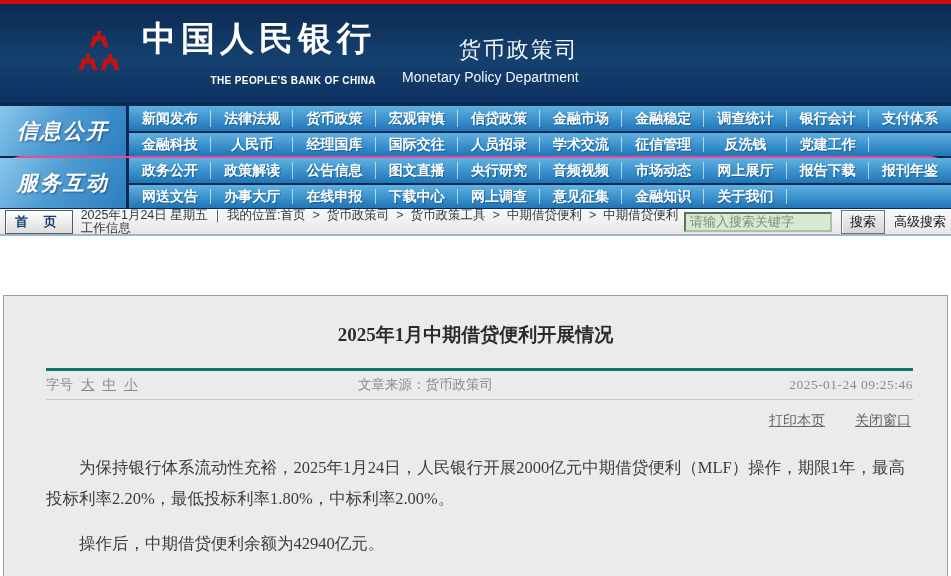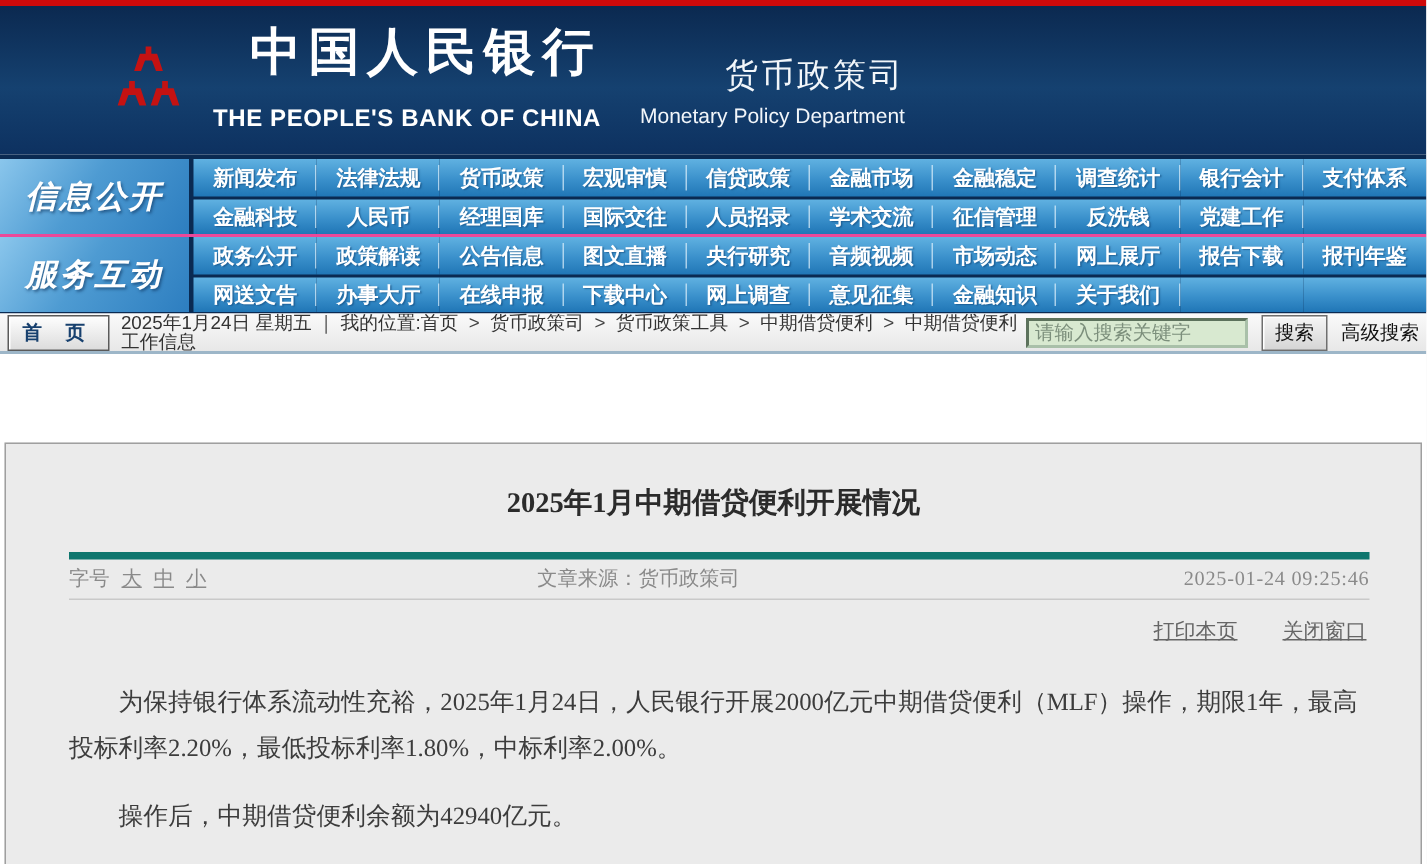--- a/index.html
+++ b/index.html
@@ -10,28 +10,28 @@
   
   .red-bar { height: 4px; background: #cf0a0a; }
 
   
   .header { height: 99px; background: linear-gradient(180deg,#0b2950 0%,#154170 55%,#0d3160 100%);
             display: flex; align-items: center; padding-left: 76px; text-align: right; }
   .logo-svg { width: 46px; height: 54px; flex: 0 0 auto; }
   .bank { margin-left: 20px; color: #fff; }
   .bank-cn { font-family: "Liberation Serif","DejaVu Serif",serif; font-size: 34px; font-weight: bold;
              letter-spacing: 5px; line-height: 1.05; }
-  .bank-en { font-size: 16px; font-weight: bold; letter-spacing: 0.4px; margin-top: 18px; }
+  .bank-en { font-size: 10px; font-weight: bold; letter-spacing: 0.4px; margin-top: 18px; }
   .dept { margin-left: 26px; color: #f2f6fa; padding-top: 12px; }
   .dept-cn { font-size: 22px; letter-spacing: 2px; }
   .dept-en { font-size: 14px; margin-top: 4px; }
 
   
   .nav { background: #0a2a52; padding: 3px 0 1px; }
-  .nav-section { display: flex; }
+  .nav-section { display: flex; border-radius: 22px; }
   .nav-section + .nav-section { border-top: 2px solid #ec4899; }
   .nav-label { flex: 0 0 126px; display: flex; align-items: center; justify-content: center;
                background: linear-gradient(125deg,#8ac6ec 0%,#4e9bd2 45%,#2d7ec0 100%);
                color: #fff; font-size: 21px; font-weight: bold; font-style: italic;
                letter-spacing: 2px; margin-right: 3px; text-shadow: 1px 1px 2px rgba(10,42,82,.55); }
   .nav-grid { flex: 1; display: flex; flex-direction: column; }
   .nav-row { display: grid; grid-template-columns: repeat(10, 1fr); height: 25px; }
   .nav-row + .nav-row { border-top: 2px solid #0a2a52; }
   .nav-cell { position: relative; display: flex; align-items: center; justify-content: center;
               color: #fff; font-size: 14px; font-weight: bold;
@@ -56,21 +56,21 @@
   .search-input::placeholder { color: #7c8f7c; opacity: 1; }
   .search-btn { padding: 2px 8px; font-size: 13px; color: #111; background: linear-gradient(#f6f6f6,#d5d5d5);
                 border: 1px solid #6f6f6f; box-shadow: inset 1px 1px 0 #fff; cursor: pointer; }
   .adv-link { font-size: 13px; color: #111; cursor: pointer; white-space: nowrap; }
 
   
   .content-wrap { padding: 15px 3px 0; }
   .content-box { border: 1px solid #9f9f9f; background: #ebebeb; height: 317px;
                  font-family: "Liberation Serif","DejaVu Serif",serif; margin-top: 44px; }
   .article-title { text-align: center; margin-top: 26px; font-size: 19px; font-weight: bold; color: #2b2b2b; }
-  .meta-row { margin: 20px 34px 0 42px; border-top: 5px solid #0f766e; border-bottom: 1px solid #c9c9c9;
+  .meta-row { margin: 20px 34px 0 42px; border-top: 3px solid #0f766e; border-bottom: 1px solid #c9c9c9;
               height: 32px; display: flex; align-items: center; color: #8a8a8a; font-size: 13.5px; }
   .meta-left { flex: 0 0 36%; display: flex; align-items: center; gap: 8px; }
   .flink { text-decoration: underline; cursor: pointer; color: #8a8a8a; }
   .meta-mid { flex: 1; }
   .meta-right { margin-left: auto; letter-spacing: 0.5px; }
   .print-row { display: flex; justify-content: flex-end; gap: 30px; margin: 12px 36px 0; }
   .plink { color: #666; font-size: 14px; text-decoration: underline; cursor: pointer; }
   .article-body { margin: 22px 40px 0 42px; font-size: 16.5px; color: #3c3c3c; line-height: 1.9; }
   .article-body p { text-indent: 2em; margin-bottom: 13px; }
   .print-row.bottom { margin-top: 16px; }

